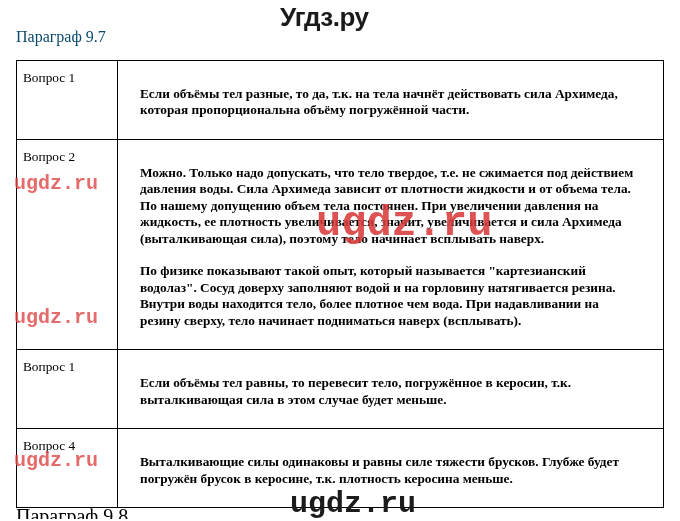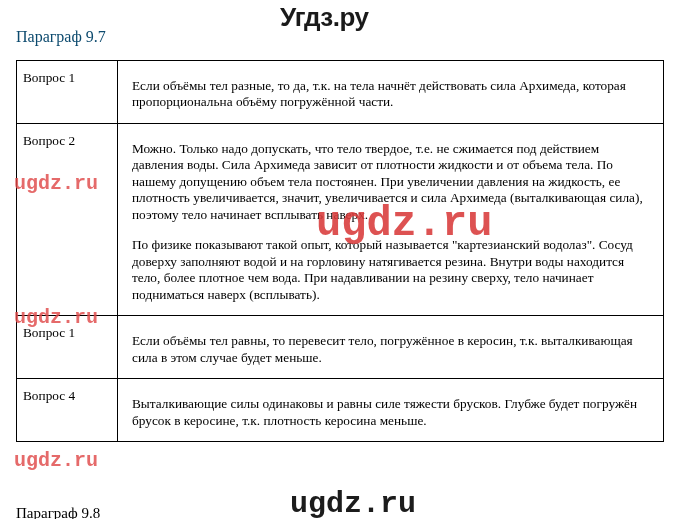--- a/index.html
+++ b/index.html
@@ -50,30 +50,31 @@
     padding: 9px 5px 4px 6px;
     font-size: 13.3px;
     line-height: 1.24;
     color: #000;
   }
   td.label {
     width: 89px;
     white-space: nowrap;
   }
   td.answer p {
-    margin: 8px;
+    margin: 16px;
+    font-weight: bold;
   }
   td.answer p + p {
     margin-top: 14px;
   }
   .footer-note {
     position: absolute;
     top: 505px;
     left: 16px;
-    font-size: 15px;
+    font-size: 20px;
     color: #000;
     white-space: nowrap;
     overflow: hidden;
     height: 14px;
     width: 160px;
   }
   
   .wm {
     position: absolute;
     font-family: Liberation Mono, monospace;

